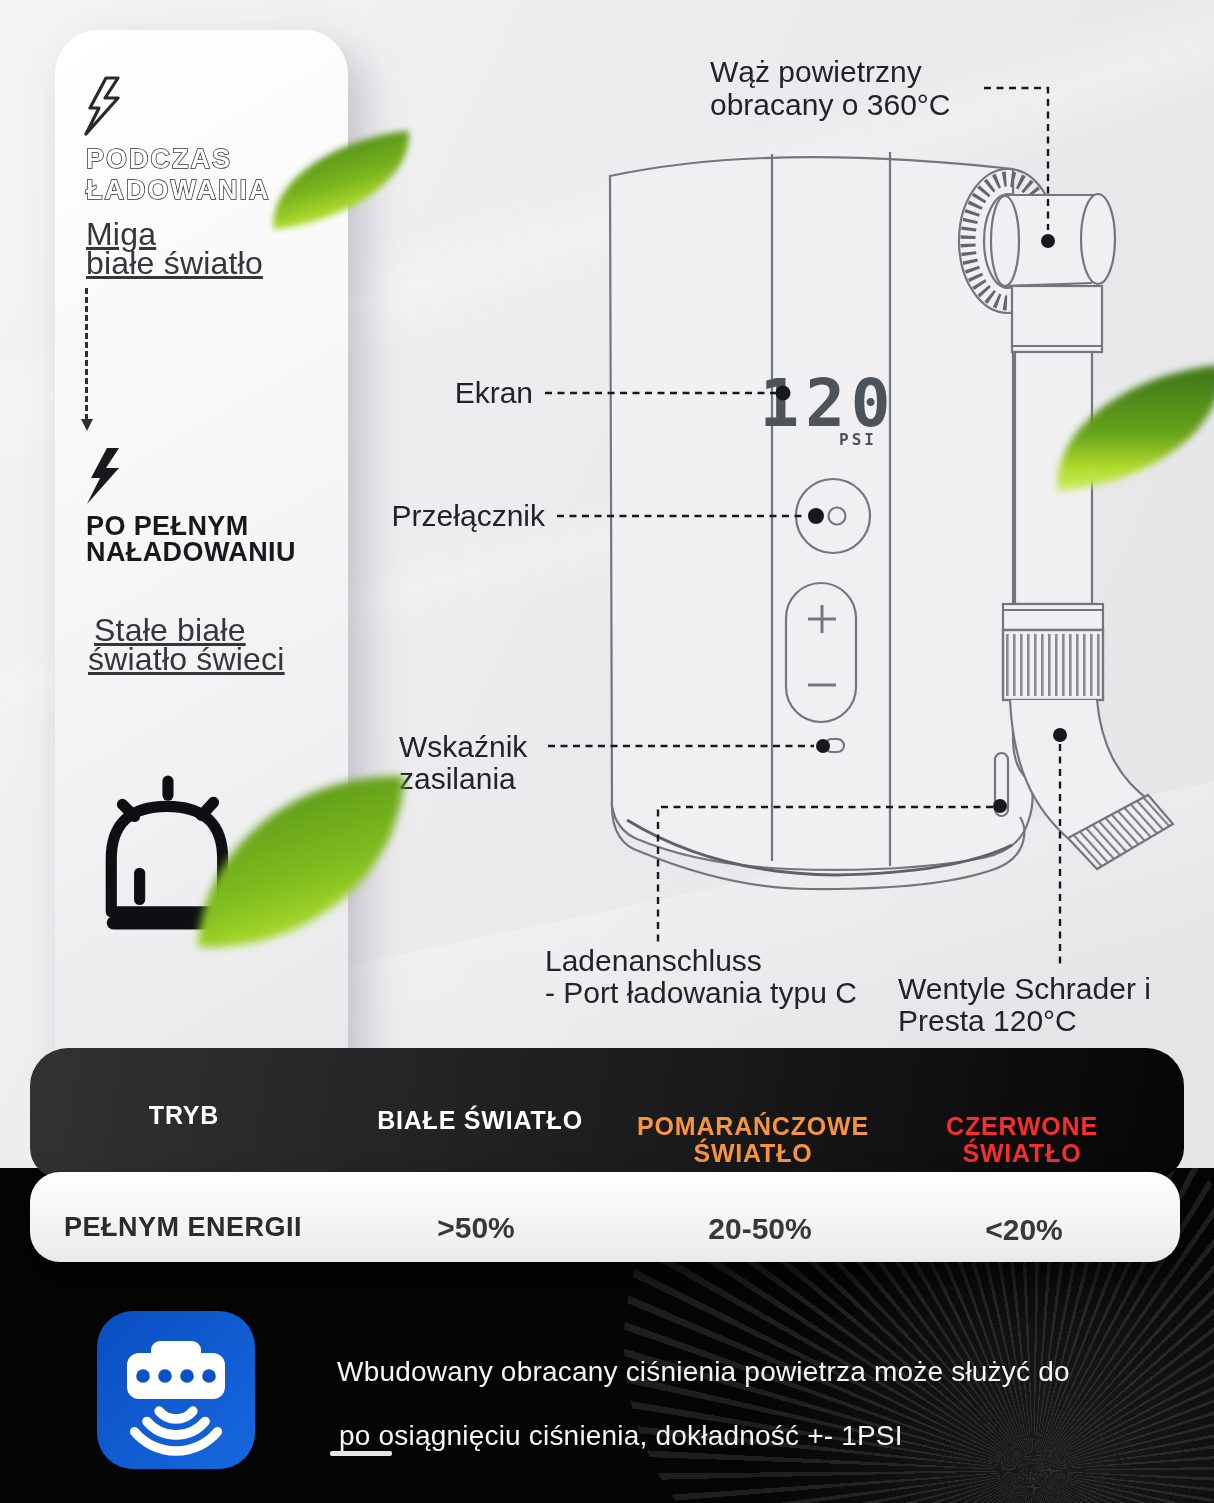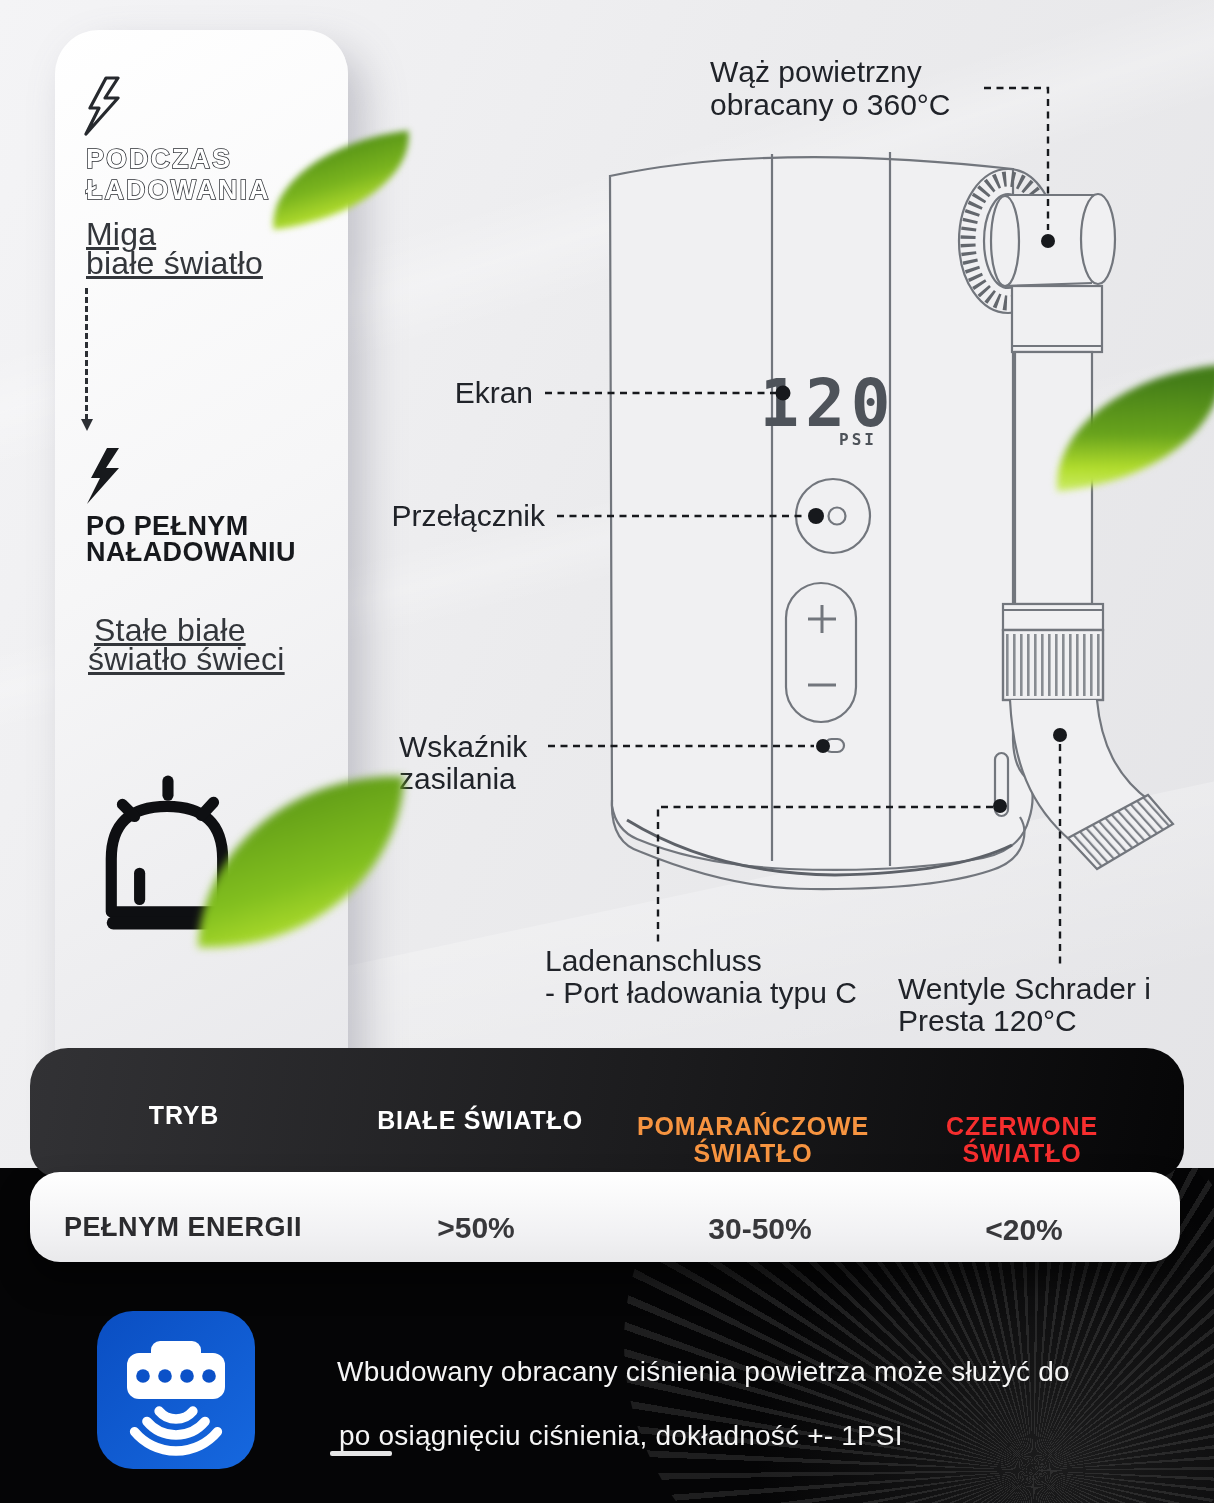--- a/index.html
+++ b/index.html
@@ -208,21 +208,21 @@
     <span style="left:154px;top:67px;color:#ffffff">TRYB</span>
     <span style="left:450px;top:72px;color:#ffffff">BIAŁE ŚWIATŁO</span>
     <span style="left:723px;top:78px;color:#f79440">POMARAŃCZOWE</span>
     <span style="left:723px;top:105px;color:#f79440">ŚWIATŁO</span>
     <span style="left:992px;top:78px;color:#f62e2e">CZERWONE</span>
     <span style="left:992px;top:105px;color:#f62e2e">ŚWIATŁO</span>
   </div>
   <div class="white-row">
     <span class="row-label" style="left:153px;top:55px">PEŁNYM ENERGII</span>
     <span class="row-val" style="left:446px;top:56px">&gt;50%</span>
-    <span class="row-val" style="left:730px;top:57px">30-50%</span>
+    <span class="row-val" style="left:730px;top:57px">20-50%</span>
     <span class="row-val" style="left:994px;top:58px">&lt;20%</span>
   </div>
 
   <svg class="sensor-icon" width="158" height="158" viewBox="0 0 158 158">
     <defs>
       <linearGradient id="bluegrad" x1="0" y1="0" x2="1" y2="1">
         <stop offset="0" stop-color="#0a4ec2"></stop>
         <stop offset="1" stop-color="#1668df"></stop>
       </linearGradient>
     </defs>

